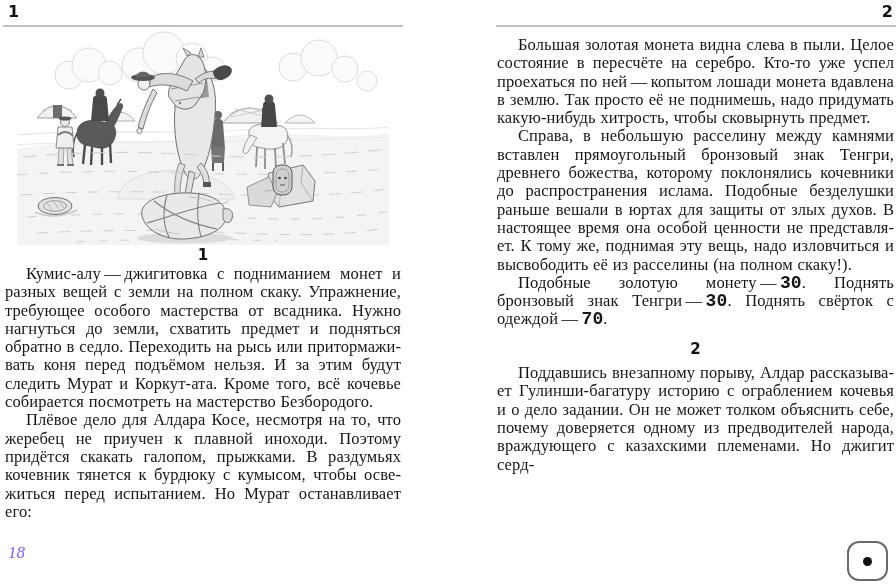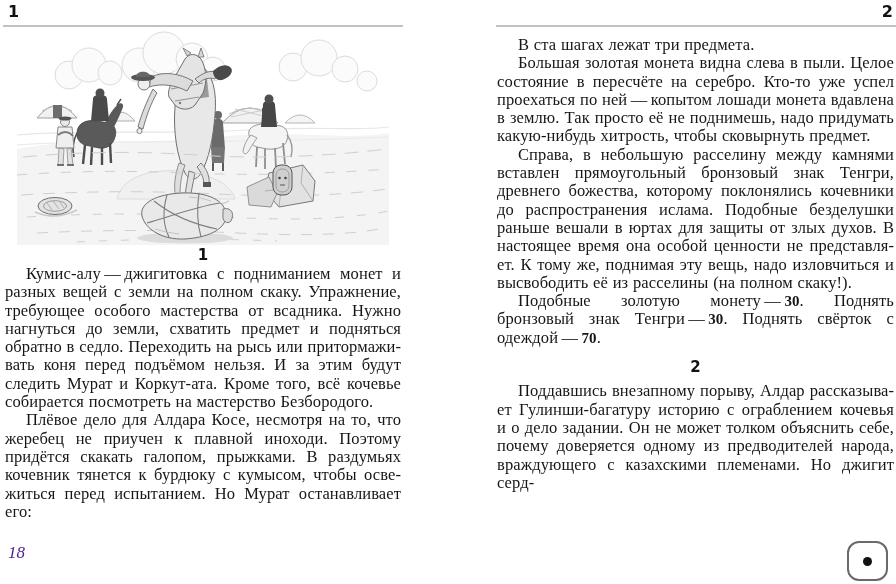--- a/index.html
+++ b/index.html
@@ -36,26 +36,26 @@
 
   .body-text {
     font-size:16.5px; line-height:18.3px; text-align:justify;
     letter-spacing:0.1px; word-spacing:0.5px;
   }
   .page-left  .body-text { position:absolute; top:265px; left:2px; width:396px; }
   .page-right .body-text { position:absolute; top:36px;  left:1px; width:397px; }
   p.para { margin:0; text-indent:21px; }
 
   .num {
-    font-family:Liberation Serif, serif; font-weight:bold; font-size:15px;
+    font-family:Liberation Mono, monospace; font-weight:bold; font-size:18px;
   }
 
   .folio {
     position:absolute; left:5px; top:543px;
-    font-style:italic; font-size:17px; color:#4c1d95;
+    font-style:italic; font-size:17px; color:#8b5cf6;
   }
 
   .die-button {
     position:absolute; left:847px; top:541px; width:41px; height:40px;
     box-sizing:border-box; border:2px solid #6a6a6a; border-radius:12px;
     background:#ffffff; cursor:pointer;
   }
   .die-dot {
     position:absolute; left:50%; top:50%; width:9px; height:9px;
     margin:-4.5px 0 0 -4.5px; border-radius:50%; background:#111;
@@ -217,21 +217,20 @@
     </div>
 
     <div class="folio">18</div>
   </div>
 
   <div class="page page-right">
     <div class="running-head">2</div>
     <div class="head-rule"></div>
 
     <div class="body-text">
-      <p class="para">В ста шагах лежат три предмета.</p>
       <p class="para">Большая золотая монета видна слева в пыли. Целое состояние в пере­счё­те на серебро. Кто-то уже успел про­ехать­ся по ней — копытом лошади монета вдавлена в землю. Так просто её не поднимешь, надо при­ду­мать какую-нибудь хитрость, чтобы сковырнуть предмет.</p>
       <p class="para">Справа, в небольшую расселину между камнями вставлен пря­мо­уголь­ный бронзовый знак Тенгри, древ­не­го божества, которому покло­ня­лись кочевники до рас­про­стра­не­ния ислама. Подобные без­де­луш­ки раньше вешали в юртах для защиты от злых духов. В настоящее время она особой ценности не пред­став­ля­ет. К тому же, поднимая эту вещь, надо изло­вчить­ся и высво­бо­дить её из расселины (на полном скаку!).</p>
       <p class="para"><span>Подобные золотую монету — </span><span class="num">30</span><span>. Поднять бронзовый знак Тенгри — </span><span class="num">30</span><span>. Поднять свёрток с одеждой — </span><span class="num">70</span><span>.</span></p>
       <div class="section-heading inline-heading">2</div>
       <p class="para">Поддавшись внезапному порыву, Алдар рас­ска­зы­ва­ет Гулинши-багатуру историю с ограб­ле­ни­ем кочевья и о дело задании. Он не может толком объяснить себе, почему дове­ря­ет­ся одному из пред­во­ди­те­лей народа, враж­ду­ю­ще­го с казахскими племенами. Но джигит серд-</p>
     </div>
   </div>
 
   <div class="die-button" title="">
     <div class="die-dot"></div>

